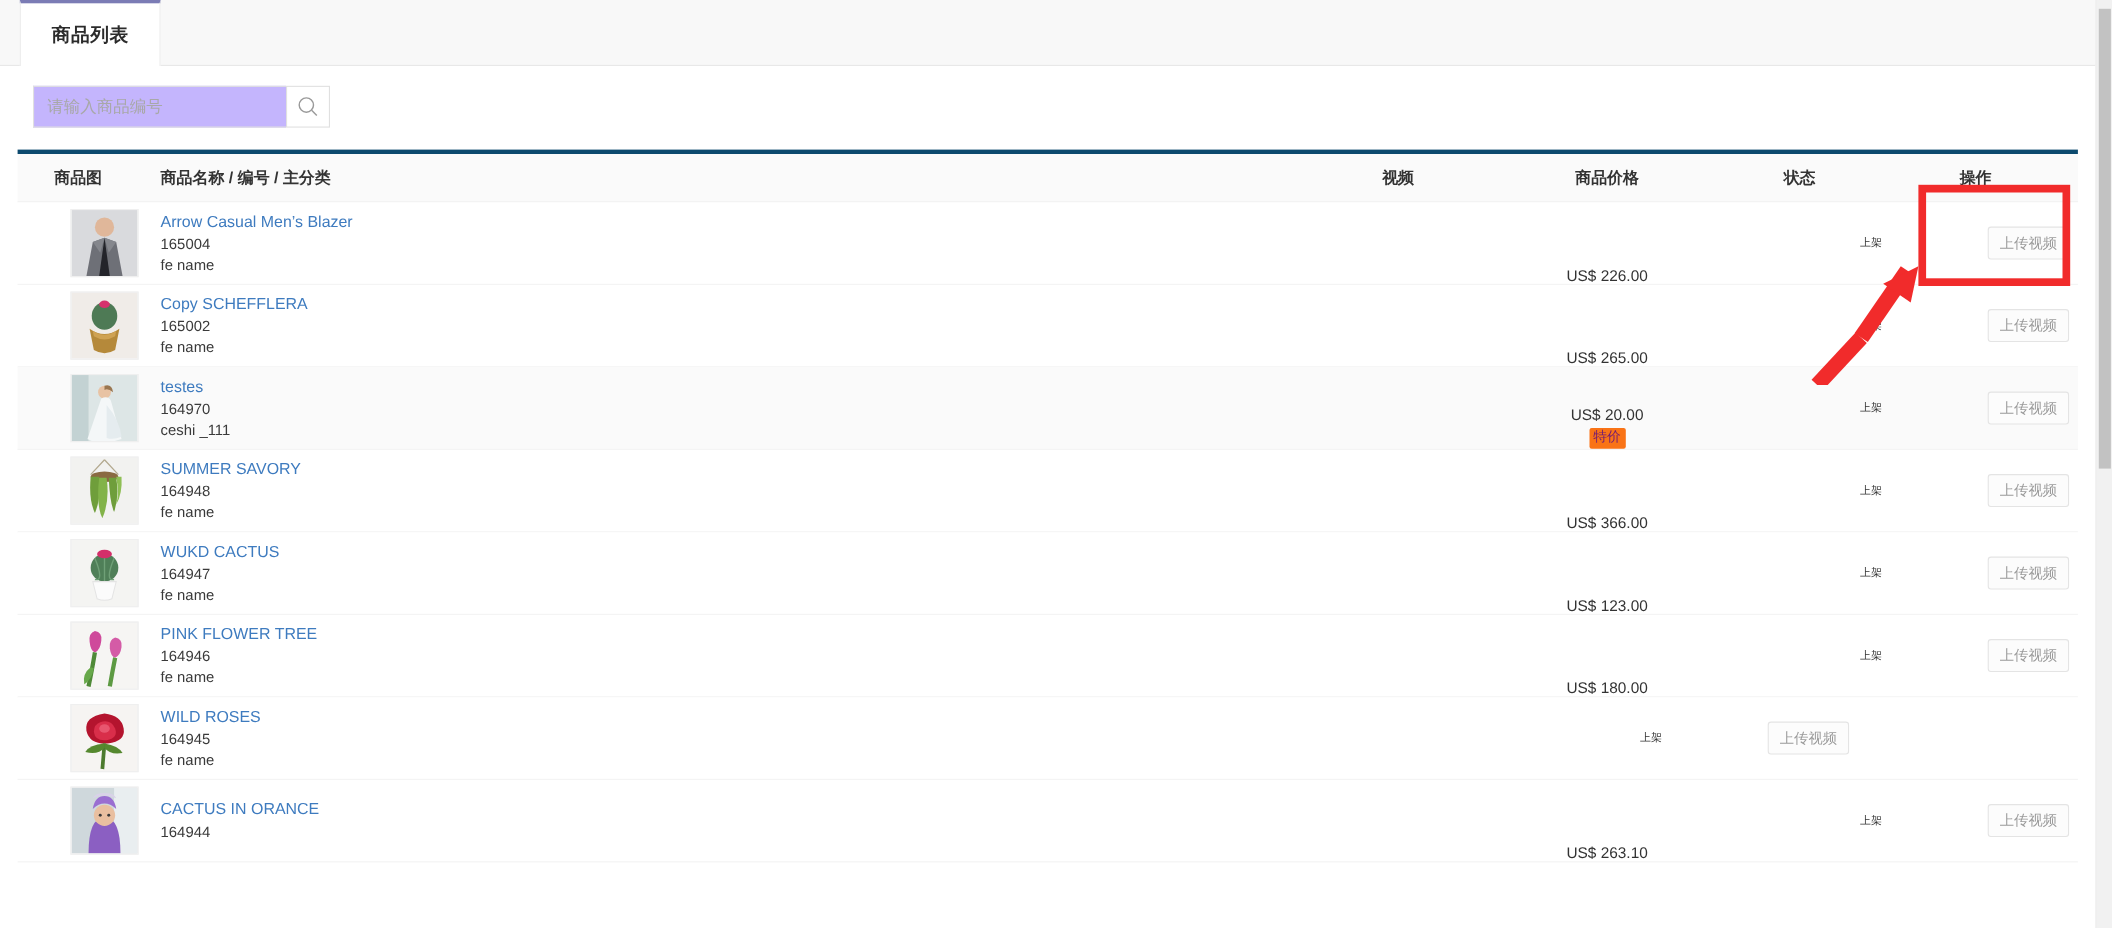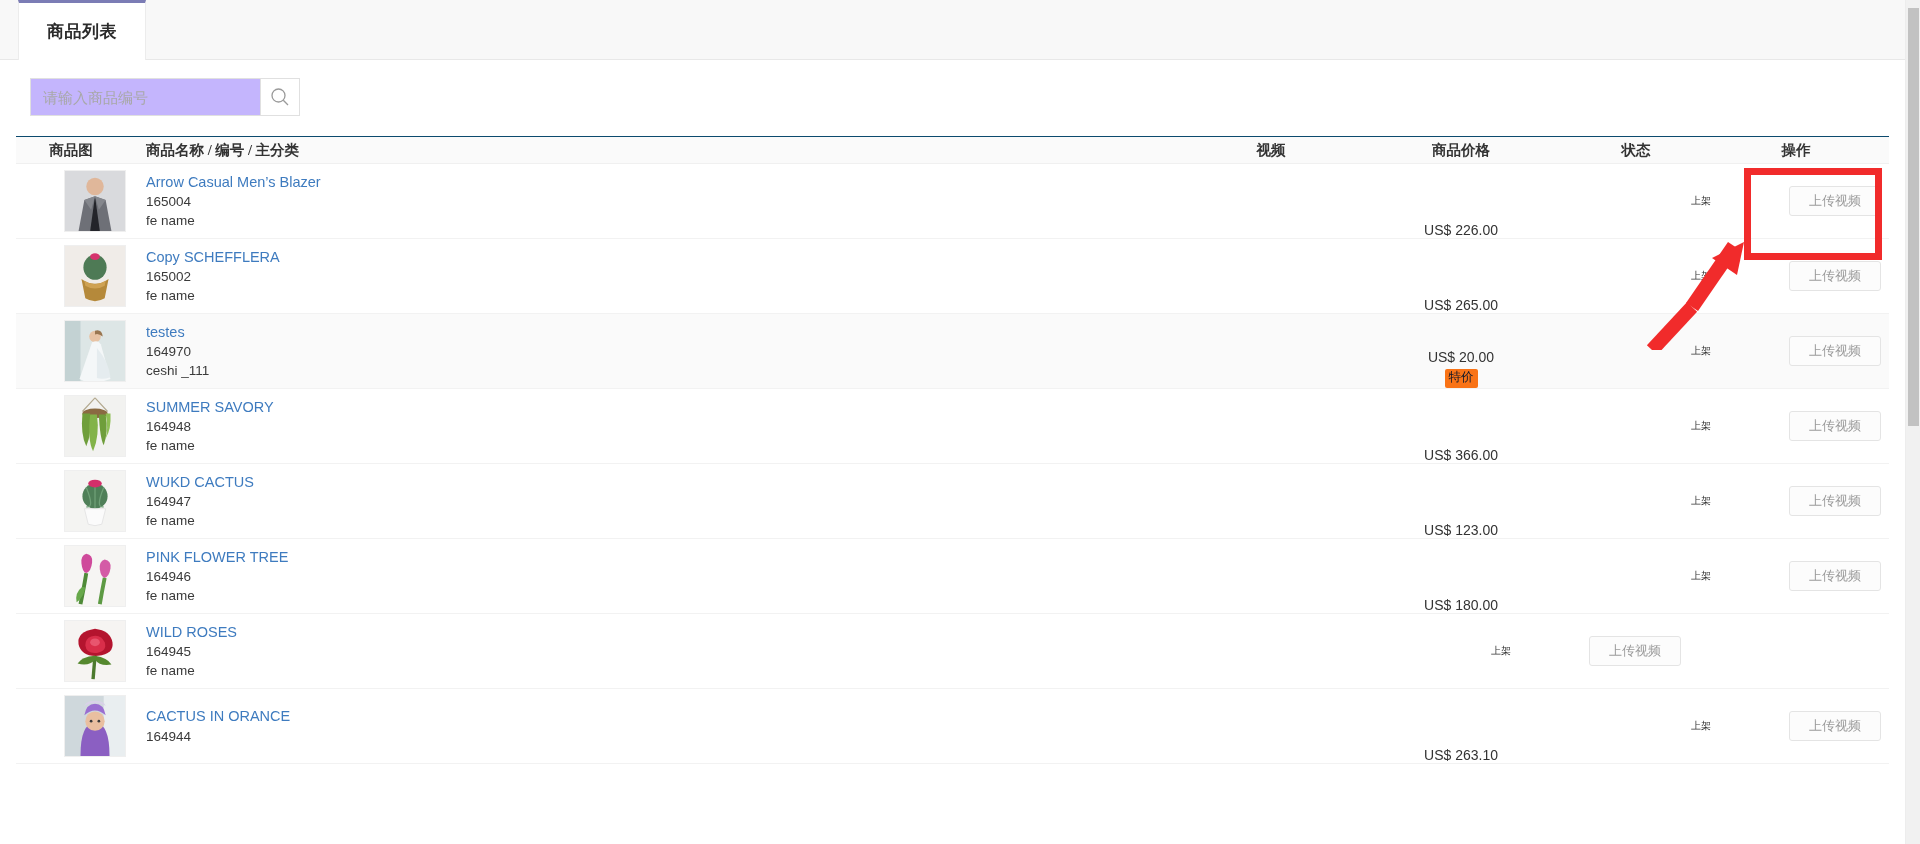--- a/index.html
+++ b/index.html
@@ -100,25 +100,24 @@
 
   
   .table {
     position: absolute;
     left: 16px; top: 76px;
     width: 1873px;
   }
   .thead {
     display: flex;
     align-items: center;
-    height: 28px;
+    height: 48px;
     background: #fafafa;
-    border-top: 1px solid #0c4a6e;
+    border-top: 4px solid #0c4a6e;
     border-bottom: 1px solid #f0f0f0;
-    font-family: Liberation Serif, serif;
   }
   .th {
     font-size: 14.5px;
     color: #333;
     font-weight: 700;
     text-align: center;
   }
   .c-img   { width: 110px; }
   .c-name  { width: 1055px; text-align: left; padding-left: 20px; }
   .c-video { width: 180px; }
@@ -160,30 +159,30 @@
   .price {
     font-size: 14px;
     color: #333;
     display: block;
     text-align: center;
   }
   .badge {
     display: inline-block;
     margin-top: 4px;
     background: #f97316;
-    color: #0f172a;
+    color: #701a75;
     font-size: 12.5px;
     padding: 2px 4px 3px;
     border-radius: 2px;
     line-height: 1.1;
   }
   .state { font-size: 10px; color: #333; }
 
   .upload-btn {
-    width: 92px;
+    width: 74px;
     height: 30px;
     border: 1px solid #e4e4e4;
     background: #fcfcfc;
     color: #9a9a9a;
     font-size: 13px;
     border-radius: 3px;
     cursor: pointer;
     font-family: "Liberation Sans", "DejaVu Sans", sans-serif;
     padding: 0;
     display: flex;

